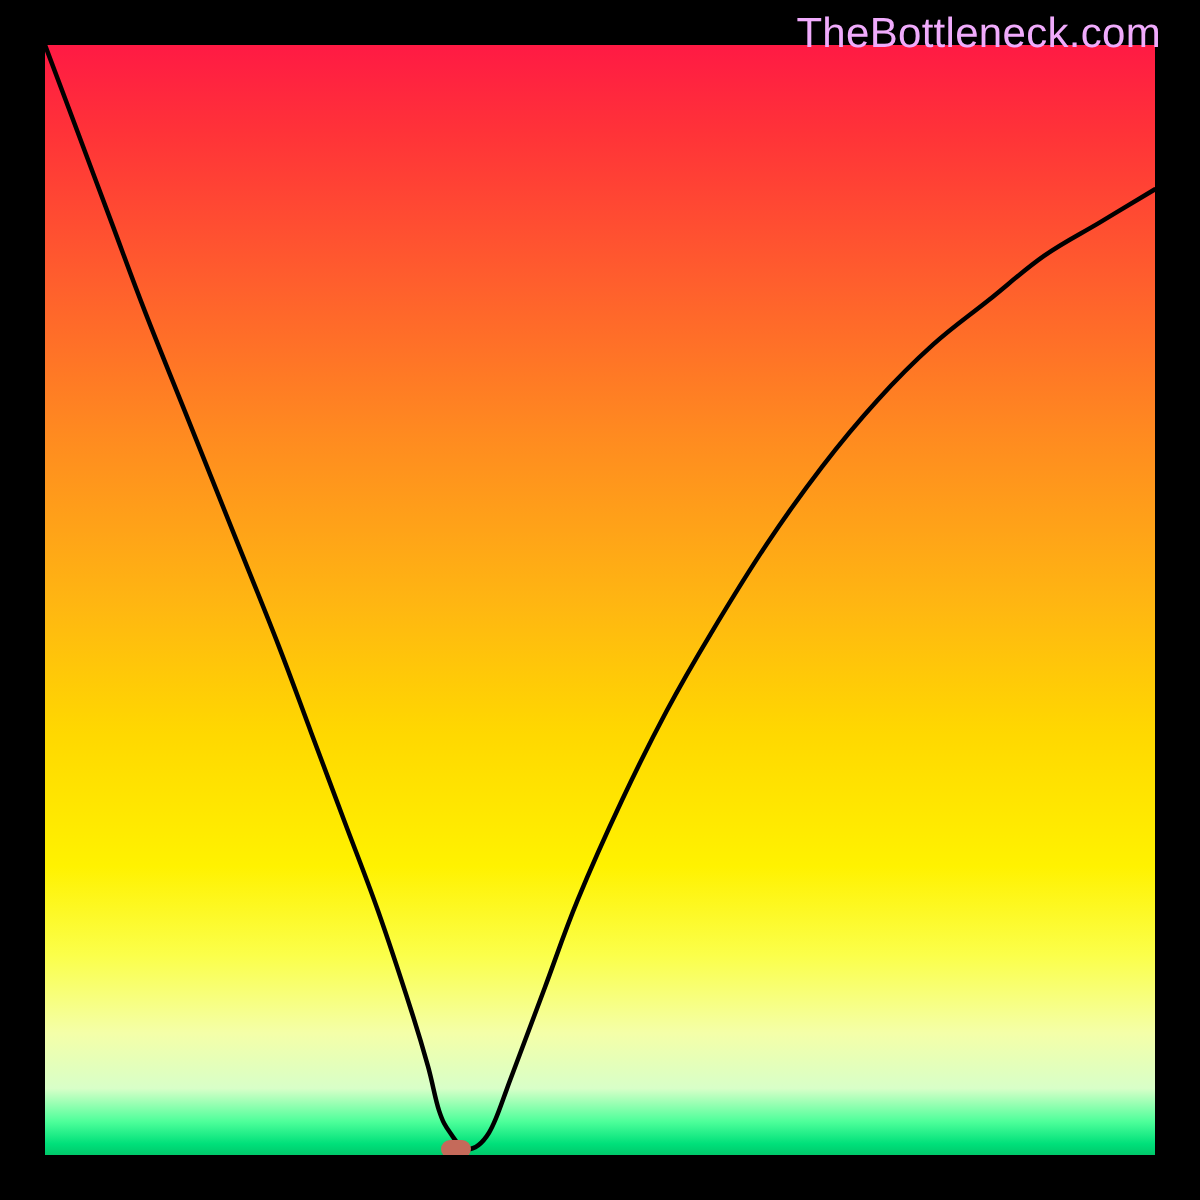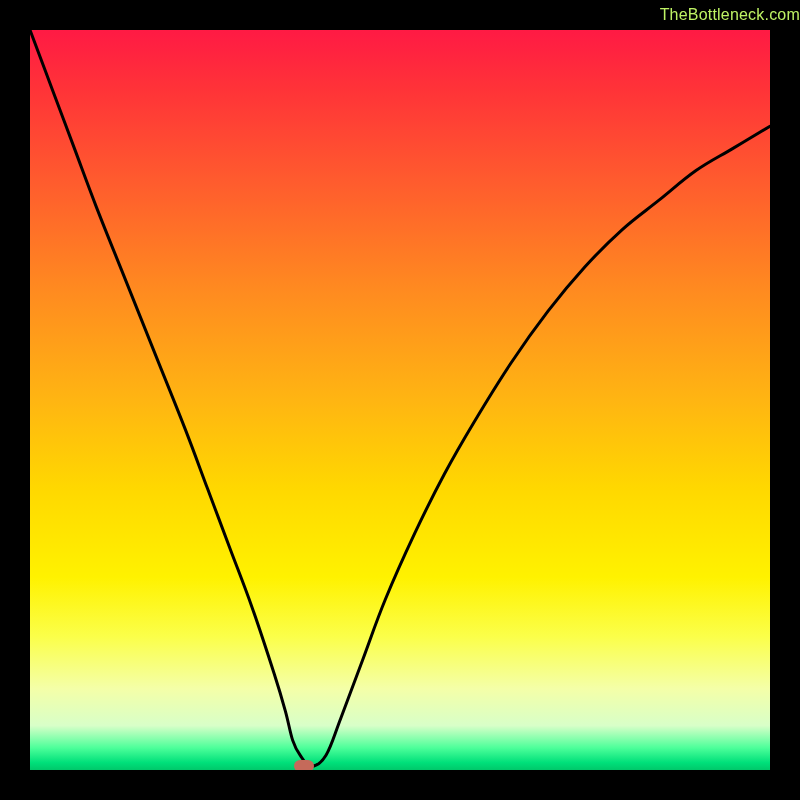--- a/index.html
+++ b/index.html
@@ -61,23 +61,23 @@
     position: absolute;
     width: 20px;
     height: 12px;
     border-radius: 6px;
     background: #c56a5a;
     transform: translate(-50%, -50%);
   }
   .watermark {
     position: absolute;
     top: 6px;
-    right: 0;
-    color: #bef264;
-    font-size: 16px;
+    right: 26px;
+    color: #f0abfc;
+    font-size: 28px;
     letter-spacing: 0.2px;
     user-select: none;
   }
 </style>
 </head>
 <body>
 
 <div class="frame">
 
   <div class="plot-area">

